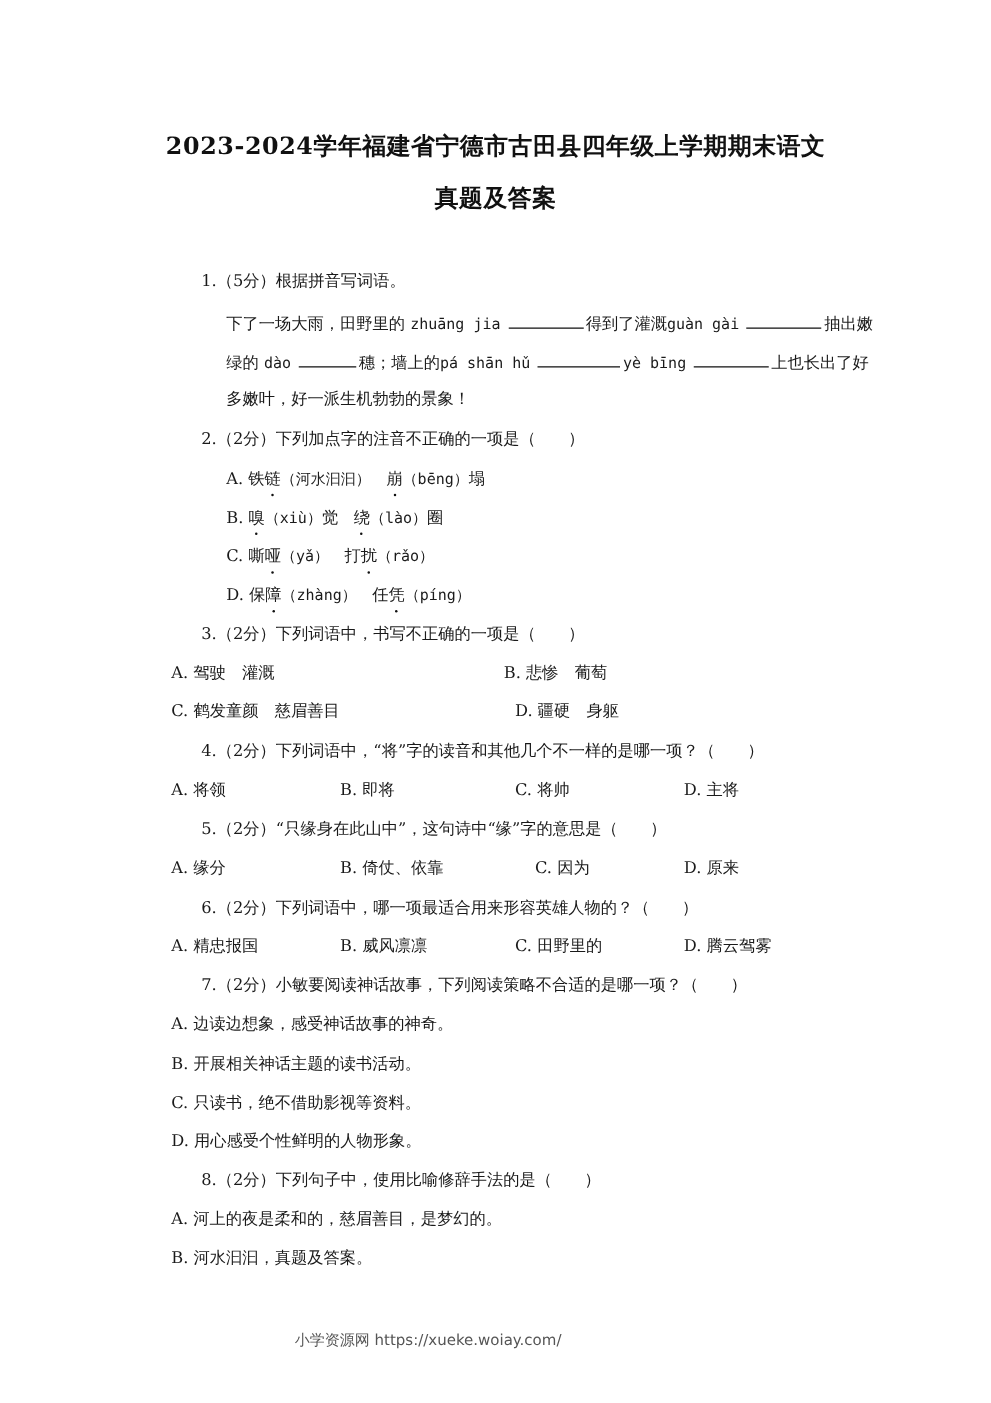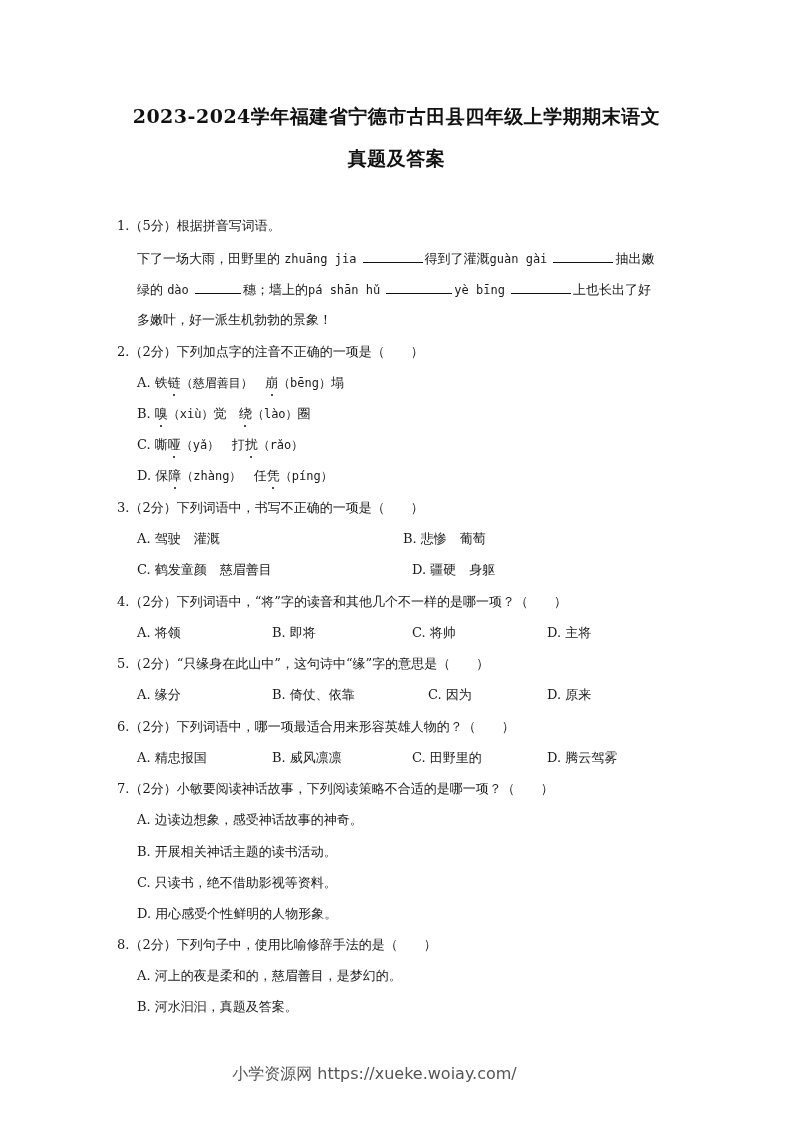--- a/index.html
+++ b/index.html
@@ -9,38 +9,38 @@
     color: #1a1a1a;
   }
   .title {
     position: absolute; left: 0; width: 793px; text-align: center;
     font-family: "DejaVu Serif", serif; font-weight: bold;
     font-size: 19px; letter-spacing: 0.5px; color: #111;
   }
   .t1 { top: 104px; }
   .t2 { top: 146px; }
   .line {
-    position: absolute; font-size: 13px; white-space: nowrap; line-height: 18px;
+    position: absolute; font-size: 13px; white-space: nowrap; line-height: 18px; margin-left: 44px;
   }
   .q { left: 117px; }
   .sub { left: 137px; }
   .blank {
     display: inline-block; border-bottom: 1px solid #111;
     height: 13px; vertical-align: baseline; margin: 0 2px;
   }
   .py { font-family: "DejaVu Sans Mono", "Liberation Mono", monospace; font-size: 12px; }
   .dot { position: relative; display: inline-block; }
   .dot::after {
     content: ""; position: absolute; left: 50%; bottom: -4px;
     width: 2px; height: 2px; margin-left: -1px; background: #111; border-radius: 50%;
   }
   .opt { position: absolute; font-size: 13px; white-space: nowrap; line-height: 18px; text-align: right; }
   .footer {
     position: absolute; top: 1064px; left: 0; width: 685px; text-align: center;
-    font-family: "DejaVu Sans", sans-serif; font-size: 16px; color: #555; margin-left: 32px;
+    font-family: "DejaVu Sans", sans-serif; font-size: 12px; color: #555;
   }
 </style>
 </head>
 <body>
 
 <div>
 
   <div class="title t1">2023-2024学年福建省宁德市古田县四年级上学期期末语文</div>
   <div class="title t2">真题及答案</div>
 
@@ -60,21 +60,21 @@
     <span class="blank" style="width:66px"></span><span class="py">yè bīng</span>
     <span class="blank" style="width:60px"></span><span>上也长出了好</span>
   </div>
   <div class="line sub" style="top:311px">多嫩叶，好一派生机勃勃的景象！</div>
 
   <div class="line q" style="top:343px">
     <span>2.</span><span>（2分）下列加点字的注音不正确的一项是（　　）</span>
   </div>
   <div class="line sub" style="top:374px">
     <span>A.</span>
-    <span>铁</span><span class="dot">链</span><span class="py">（慈眉善目）</span>
+    <span>铁</span><span class="dot">链</span><span class="py">（河水汩汩）</span>
     &nbsp;&nbsp;<span class="dot">崩</span><span class="py">（bēng）</span><span>塌</span>
   </div>
   <div class="line sub" style="top:405px">
     <span>B.</span>
     <span class="dot">嗅</span><span class="py">（xiù）</span><span>觉</span>
     &nbsp;&nbsp;<span class="dot">绕</span><span class="py">（lào）</span><span>圈</span>
   </div>
   <div class="line sub" style="top:436px">
     <span>C.</span>
     <span>嘶</span><span class="dot">哑</span><span class="py">（yǎ）</span>

